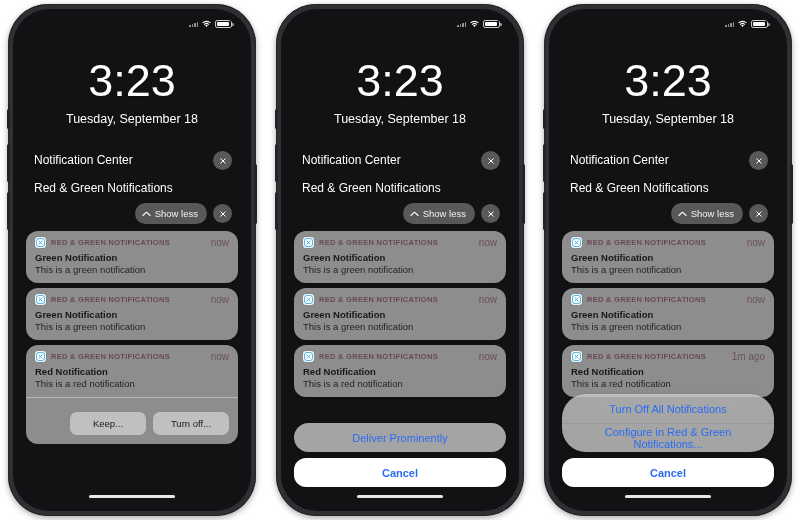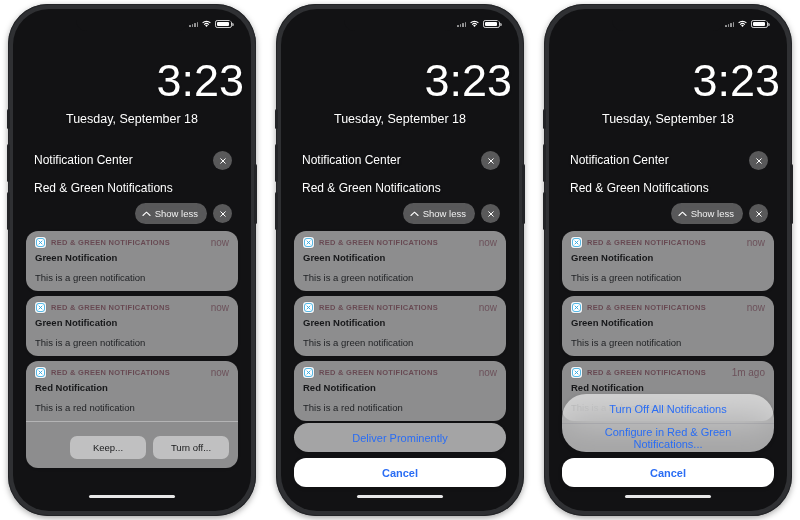--- a/index.html
+++ b/index.html
@@ -92,21 +92,21 @@
     width:17px;height:8px;border:1px solid rgba(255,255,255,.8);
     border-radius:2.2px;position:relative;box-sizing:border-box;padding:1px;
   }
   .batt span{display:block;height:100%;width:92%;background:#fff;border-radius:1px;}
   .batt::after{content:"";position:absolute;right:-2.5px;top:2.2px;width:1.5px;height:3px;
     background:rgba(255,255,255,.55);border-radius:0 1px 1px 0;}
 
   
   .lock{position:absolute;inset:0;z-index:5;color:#fff;}
   .time{
-    text-align:right;margin-top:42px;
+    text-align:center;margin-top:42px;
     font-size:45px;font-weight:200;letter-spacing:0px;
     line-height:1;text-shadow:0 1px 3px rgba(0,0,0,.18);
     font-family:"Liberation Sans", sans-serif;
   }
   .date{
     text-align:center;margin-top:9px;font-size:12.5px;font-weight:400;
     text-shadow:0 1px 2px rgba(0,0,0,.2);
   }
 
   .nc-title{
@@ -154,21 +154,21 @@
     box-shadow:0 0 0 .5px rgba(0,0,0,.08);
   }
   .appicon svg{display:block}
   .appname{
     font-size:7.5px;font-weight:600;letter-spacing:.28px;
     color:rgba(80,30,45,.62);text-transform:uppercase;flex:1 1 auto;
     white-space:nowrap;overflow:hidden;
   }
   .ago{font-size:10px;color:rgba(80,30,45,.55);flex:0 0 auto;}
   .ntitle{font-size:9.5px;font-weight:700;color:#17181a;margin-top:4px;}
-  .nbody{font-size:9.5px;font-weight:400;color:#222427;margin-top:9px;}
+  .nbody{font-size:9.5px;font-weight:400;color:#222427;margin-top:1px;}
 
   .prompt{
     border-top:.5px solid rgba(255,255,255,.35);
     padding:7px 9px 9px 9px;
   }
   .ptext{font-size:8px;color:#2c2e31;line-height:1.35;}
   .prow{display:flex;gap:7px;margin-top:7px;padding-left:35px;}
   .pbtn{
     flex:1 1 0;height:23px;border-radius:7px;
     background:rgba(255,255,255,.45);

